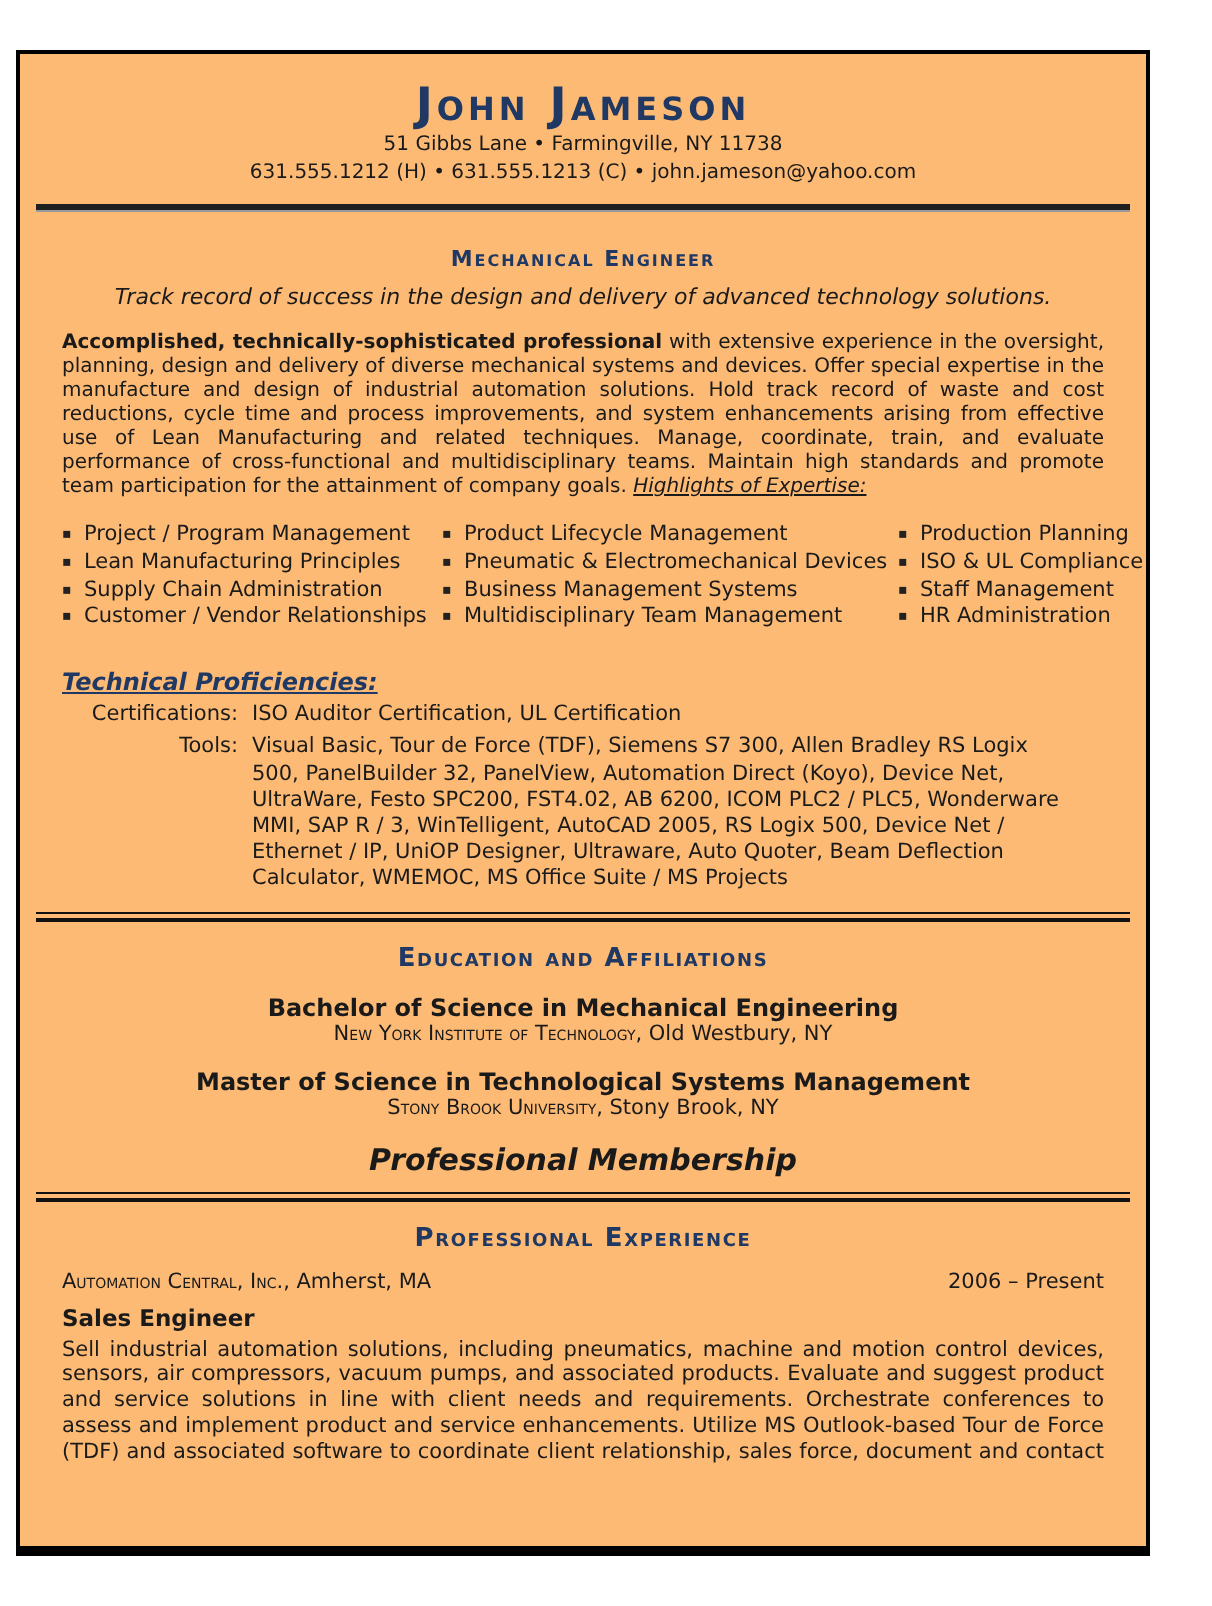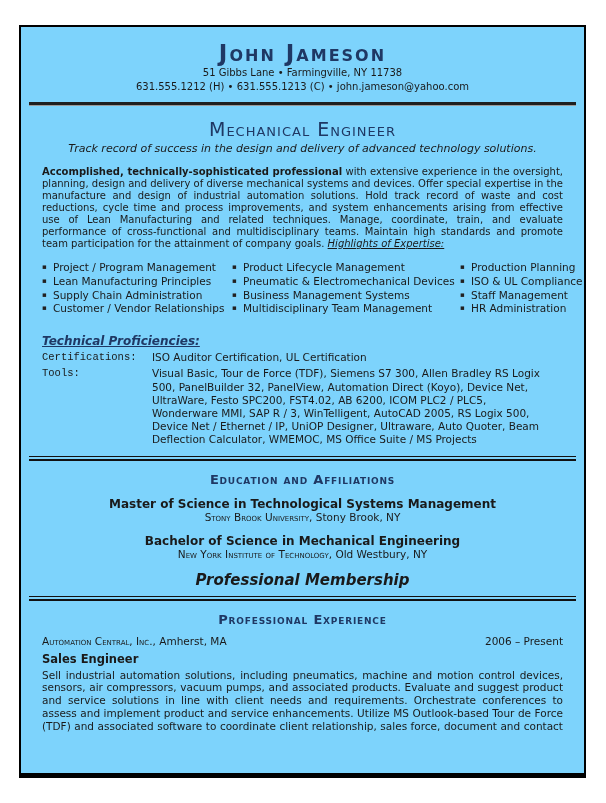--- a/index.html
+++ b/index.html
@@ -3,60 +3,60 @@
 <meta charset="utf-8">
 <style>
   html,body{margin:0;padding:0;}
   body{
     width:606px;height:803px;background:#ffffff;position:relative;
     font-family:"DejaVu Sans","Liberation Sans",sans-serif;
     color:#1a1a1a;
     -webkit-font-smoothing:antialiased;
   }
   .page{
-    position:absolute;left:19px;top:25px;width:567px;height:753px;
-    box-sizing:border-box;background:#7dd3fc;
+    position:absolute;left:8px;top:25px;width:567px;height:753px;
+    box-sizing:border-box;background:#fdba74;
     border:2px solid #000;border-bottom:5px solid #000;
     padding:13px 21px 0 21px;
   }
   
   .header{text-align:center;}
   .name{
     margin:0;font-variant:small-caps;font-weight:bold;font-size:23px;
     letter-spacing:2px;color:var(--navy,#1F3864);line-height:26px;
   }
   .addr{font-size:10px;line-height:14px;color:#1a1a1a;}
   
   .rule-thick{margin:8px -13px 0;height:3px;background:#1f1f1f;border-bottom:1px solid #9a9a9a;}
   .rule-double{margin:9px -13px 0;height:2px;border-top:1px solid #111;border-bottom:2px solid #111;}
   
   .title-block{text-align:center;margin-top:15px;}
   .resume-title{
-    margin:0;font-variant:small-caps;font-weight:normal;font-size:19px;
+    margin:0;font-variant:small-caps;font-weight:bold;font-size:11px;
     letter-spacing:1px;color:var(--navy,#1F3864);line-height:17px;
   }
   .tagline{font-style:italic;font-size:11px;line-height:14px;margin-top:4px;}
   
   .summary{margin:10px 0 11px;font-size:10px;line-height:12px;text-align:justify;}
   .b{font-weight:bold;}
   .iu{font-style:italic;text-decoration:underline;}
   
   .expertise{display:flex;margin-top:6px;font-size:10.5px;line-height:13.8px;}
   .exp-col1{width:190px;flex:none;}
   .exp-col2{width:228px;flex:none;}
   .exp-col3{flex:1;}
   .exp-item{display:flex;white-space:nowrap;}
   .bullet{flex:none;width:11px;font-size:7px;color:#222;line-height:13.8px;}
   
   .tech-heading{
     margin:18px 0 0;font-size:12px;font-weight:bold;font-style:italic;
     text-decoration:underline;color:var(--navy,#1F3864);line-height:14px;
   }
   .tech-row{display:flex;font-size:10.5px;line-height:13.2px;margin-top:3px;}
-  .tech-label{flex:none;width:88px;padding-right:22px;font-family:Liberation Mono, monospace;}
+  .tech-label{flex:none;width:88px;text-align:right;padding-right:7px;}
   .tech-value{flex:1;padding-right:14px;}
   
   .section-heading{
     margin:11px 0 0;text-align:center;font-variant:small-caps;font-weight:bold;
     font-size:13px;letter-spacing:0.8px;color:var(--navy,#1F3864);line-height:15px;
   }
   
   .degree{text-align:center;margin-top:10px;font-size:10.5px;line-height:13px;}
   .degree-title{font-weight:bold;font-size:12px;line-height:14px;}
   .sc{font-variant:small-caps;}
@@ -154,27 +154,27 @@
   <div class="tech-row">
     <div class="tech-label">Tools:</div>
     <div class="tech-value">Visual Basic, Tour de Force (TDF), Siemens S7 300, Allen Bradley RS Logix 500, PanelBuilder 32, PanelView, Automation Direct (Koyo), Device Net, UltraWare, Festo SPC200, FST4.02, AB 6200, ICOM PLC2 / PLC5, Wonderware MMI, SAP R / 3, WinTelligent, AutoCAD 2005, RS Logix 500, Device Net / Ethernet / IP, UniOP Designer, Ultraware, Auto Quoter, Beam Deflection Calculator, WMEMOC, MS Office Suite / MS Projects</div>
   </div>
 
   <div class="rule-double"></div>
 
   <h3 class="section-heading">Education and Affiliations</h3>
 
   <div class="degree">
-    <div class="degree-title">Master of Science in Technological Systems Management</div>
-    <div><span class="sc">Stony Brook University</span><span>, Stony Brook, NY</span></div>
+    <div class="degree-title">Bachelor of Science in Mechanical Engineering</div>
+    <div><span class="sc">New York Institute of Technology</span><span>, Old Westbury, NY</span></div>
   </div>
 
   <div class="degree">
-    <div class="degree-title">Bachelor of Science in Mechanical Engineering</div>
-    <div><span class="sc">New York Institute of Technology</span><span>, Old Westbury, NY</span></div>
+    <div class="degree-title">Master of Science in Technological Systems Management</div>
+    <div><span class="sc">Stony Brook University</span><span>, Stony Brook, NY</span></div>
   </div>
 
   <div class="membership">
     <div class="membership-heading">Professional Membership</div>
   </div>
 
   <div class="rule-double"></div>
 
   <h3 class="section-heading">Professional Experience</h3>
 

